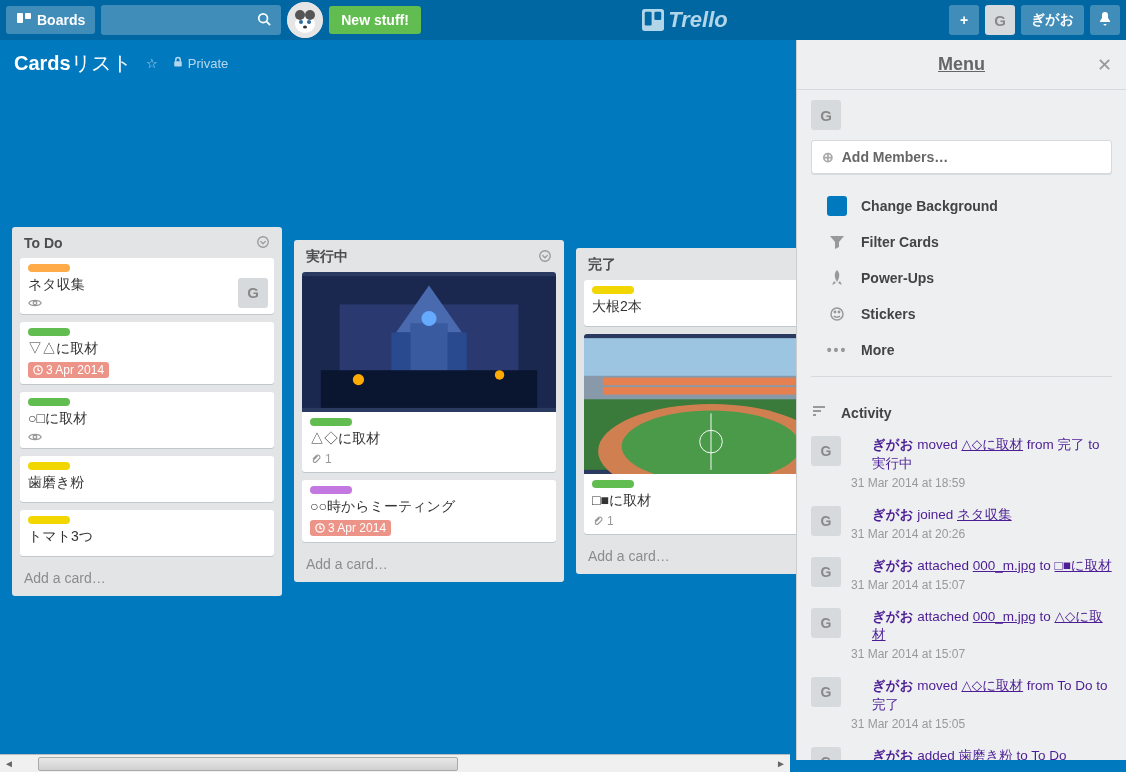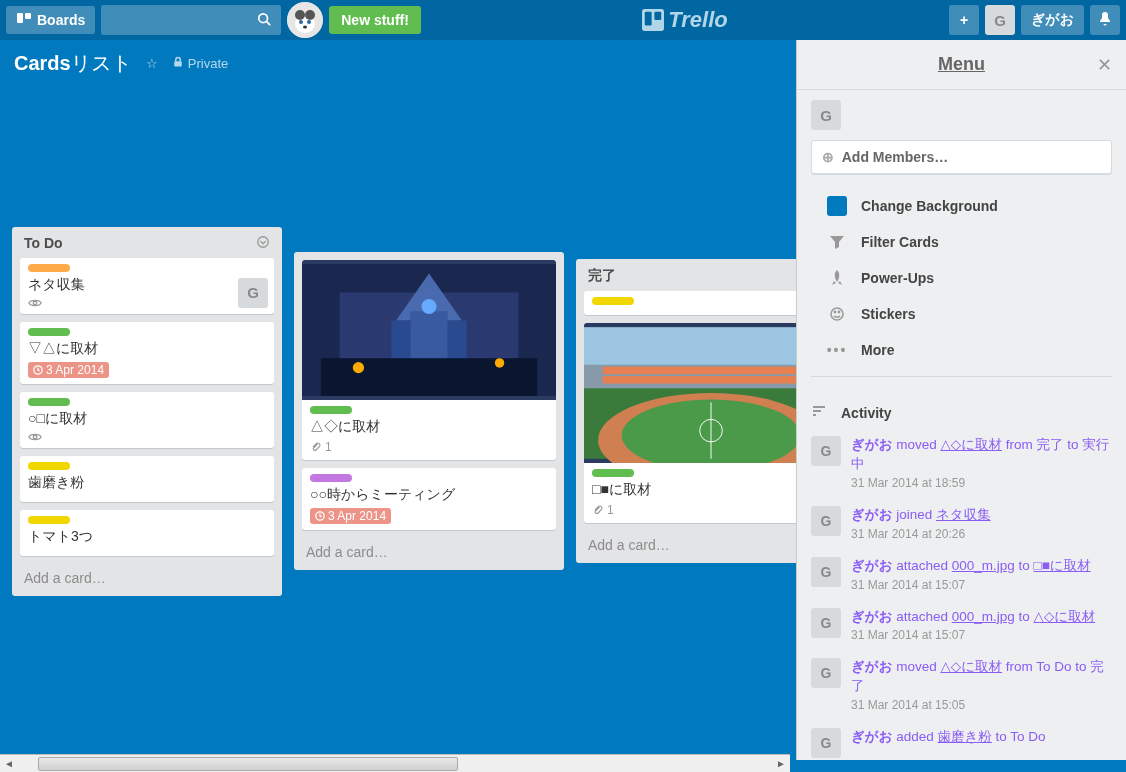--- a/index.html
+++ b/index.html
@@ -50,21 +50,21 @@
   .member-row { display:flex; gap:8px; margin-bottom:10px;}
   .add-members-btn { background:#fff; border:1px solid #d6dadc; border-radius:3px; padding:8px 10px; font-weight:bold; color:#666; cursor:pointer; box-shadow:0 1px 0 rgba(9,45,66,.1); display:flex;align-items:center;gap:8px;}
   .menu-list { margin-top:14px;}
   .menu-item { display:flex; align-items:center; gap:14px; padding:8px 16px; font-weight:bold; color:#444; cursor:pointer;}
   .menu-item .mi-icon { width:20px; height:20px; display:flex;align-items:center;justify-content:center; color:#999;}
   .bg-swatch { width:20px;height:20px;background:#0079bf;border-radius:3px;}
   hr.sep { border:none;border-top:1px solid #d6dadc; margin:8px 0;}
   .activity-hdr { display:flex;align-items:center;gap:14px; font-weight:bold; color:#444; padding:6px 0;margin-top:20px;}
   .activity-item { display:flex; gap:10px; padding:8px 0;}
   .act-avatar { width:30px;height:30px;background:#d6dadc;color:#888;font-weight:bold;display:flex;align-items:center;justify-content:center;border-radius:3px;flex-shrink:0; font-size:14px;}
-  .act-text { font-size:13.5px; color:#8b5cf6; line-height:1.4;}
+  .act-text { font-size:13.5px; color:#4c1d95; line-height:1.4;margin-left:21px;}
   .act-text .u { text-decoration:underline; }
   .act-text b { font-weight:bold;}
   .act-time { color:#999; font-size:12px; margin-top:2px;}
 
   
   .hscroll { position:absolute; bottom:0; left:0; width:790px; height:18px; background:#f0f0f0; border-top:1px solid #bbb; display:flex;align-items:center;}
   .hscroll-thumb { margin-left:20px; width:420px; height:14px; background:linear-gradient(#e8e8e8,#d0d0d0); border:1px solid #aaa; border-radius:2px;}
   .hscroll-arrow { width:18px; text-align:center; color:#666; font-size:10px;}
 
   
@@ -197,20 +197,27 @@
       </div>
       <div class="card">
         <div class="labels">
           <span class="label lbl-yellow"></span>
         </div>
         <div class="card-title">トマト3つ</div>
       </div>
       <div class="add-card">Add a card…</div>
     </div>
     <div class="list">
+      <div class="list-hdr">
+        <span>実行中</span>
+        <span class="list-menu"><svg width="14" height="14" viewBox="0 0 16 16" fill="none" stroke="#999" stroke-width="1.5">
+            <circle cx="8" cy="8" r="6"></circle>
+            <path d="M5 7l3 3 3-3"></path>
+          </svg></span>
+      </div>
       <div class="card">
         <div class="card-cover ">
           <svg class="robot-svg" viewBox="0 0 270 140">
             <rect width="270" height="140" fill="#1a2850"></rect>
             <rect x="40" y="30" width="190" height="100" fill="#2a3a70"></rect>
             <polygon points="135,10 100,60 170,60" fill="#4a6ab0"></polygon>
             <rect x="115" y="50" width="40" height="60" fill="#3a5aa0"></rect>
             <rect x="95" y="60" width="20" height="50" fill="#2a4a90"></rect>
             <rect x="155" y="60" width="20" height="50" fill="#2a4a90"></rect>
             <circle cx="135" cy="45" r="8" fill="#6af"></circle>
@@ -248,20 +255,21 @@
         <span>完了</span>
         <span class="list-menu"><svg width="14" height="14" viewBox="0 0 16 16" fill="none" stroke="#999" stroke-width="1.5">
             <circle cx="8" cy="8" r="6"></circle>
             <path d="M5 7l3 3 3-3"></path>
           </svg></span>
       </div>
       <div class="card">
         <div class="labels">
           <span class="label lbl-yellow"></span>
         </div>
+        <div class="card-title">大根2本</div>
       </div>
       <div class="card">
         <div class="card-cover stadium">
           <svg class="stadium-svg" viewBox="0 0 270 140">
             <rect width="270" height="60" fill="#9bc5e0"></rect>
             <rect y="60" width="270" height="80" fill="#3a7a3a"></rect>
             <ellipse cx="135" cy="120" rx="120" ry="50" fill="#d08050"></ellipse>
             <ellipse cx="135" cy="115" rx="95" ry="38" fill="#4a9a4a"></ellipse>
             <rect x="0" y="40" width="270" height="25" fill="#8899aa"></rect>
             <rect x="20" y="42" width="230" height="8" fill="#e68050"></rect>

